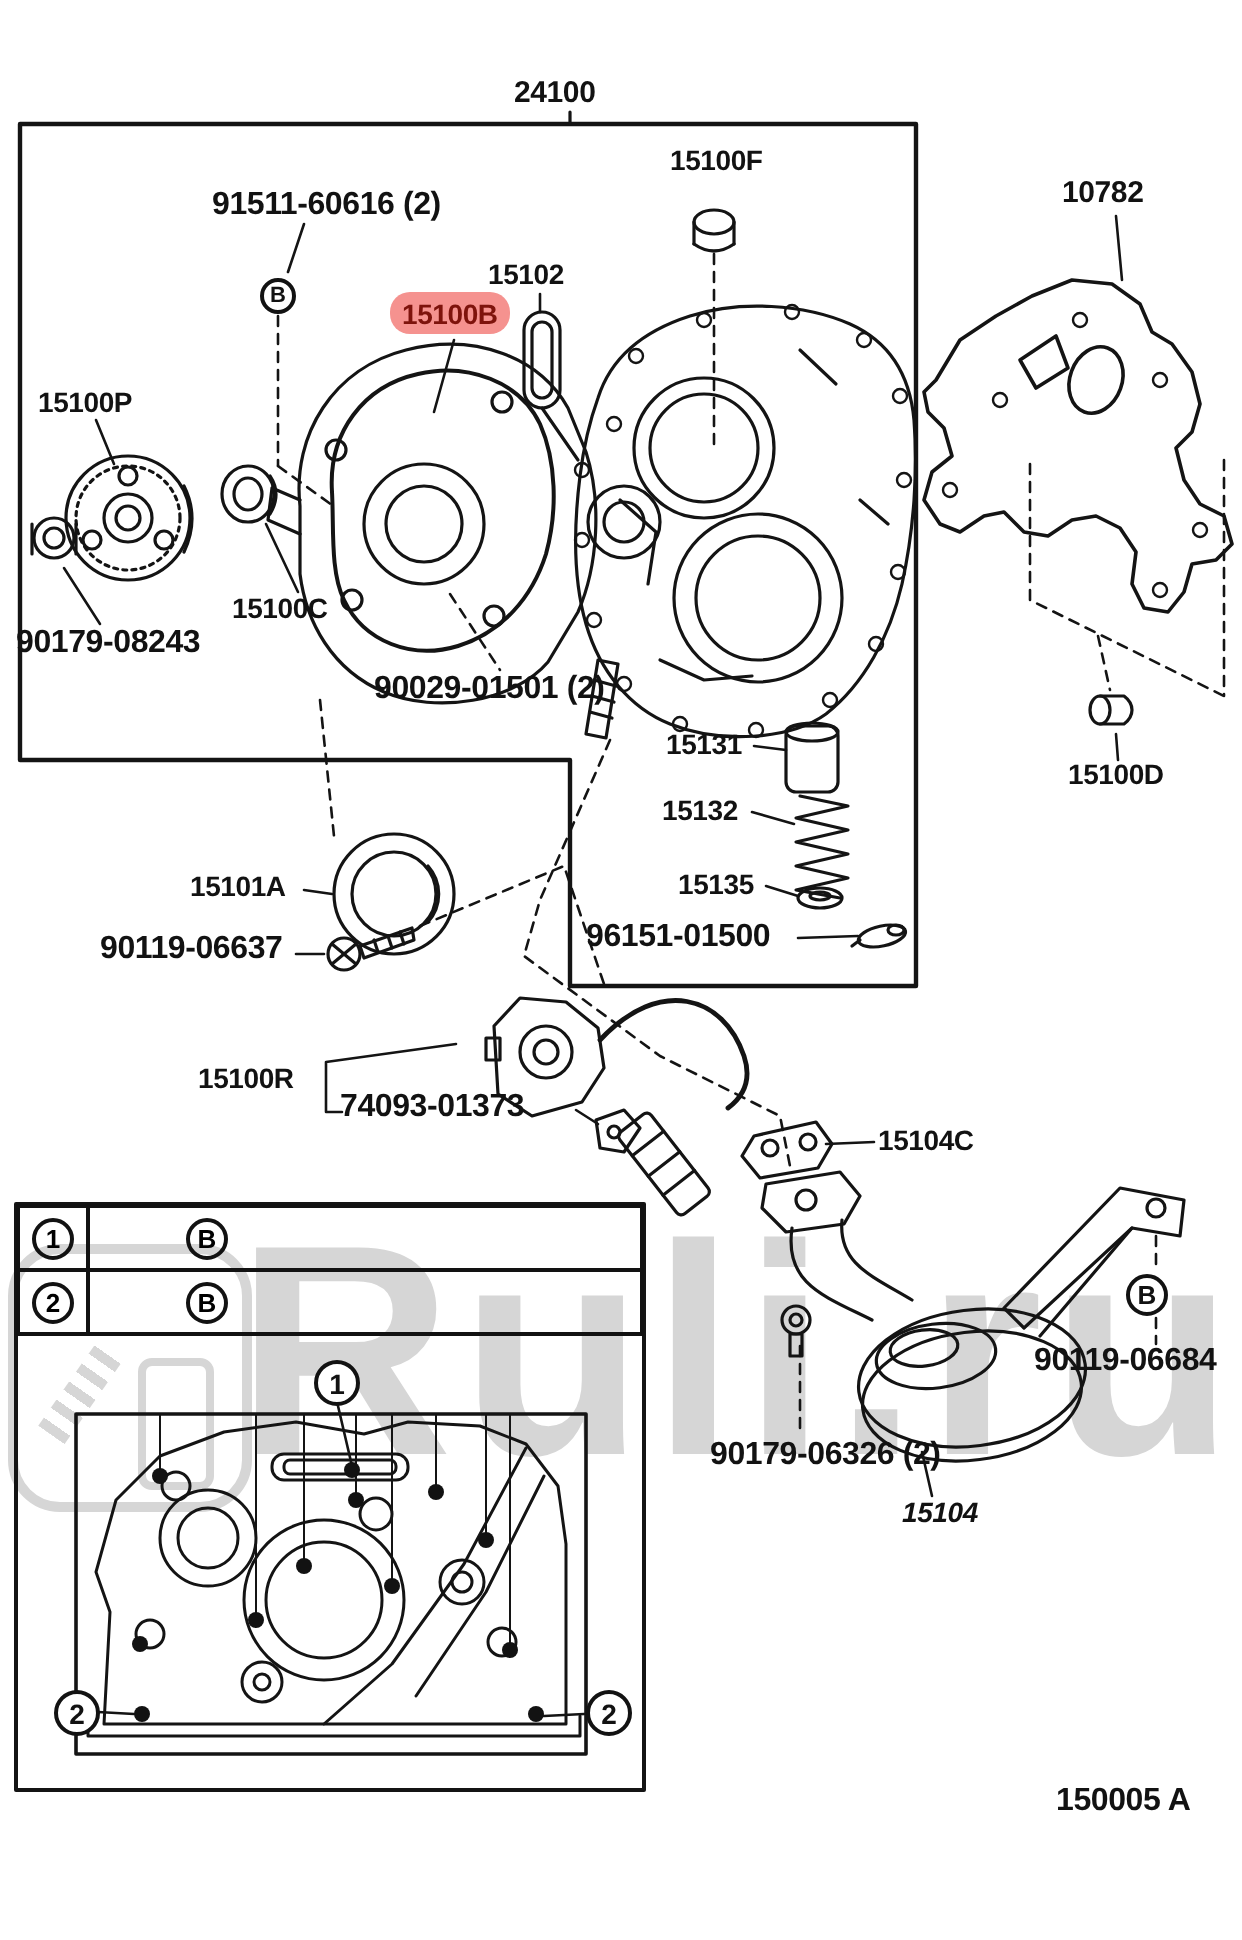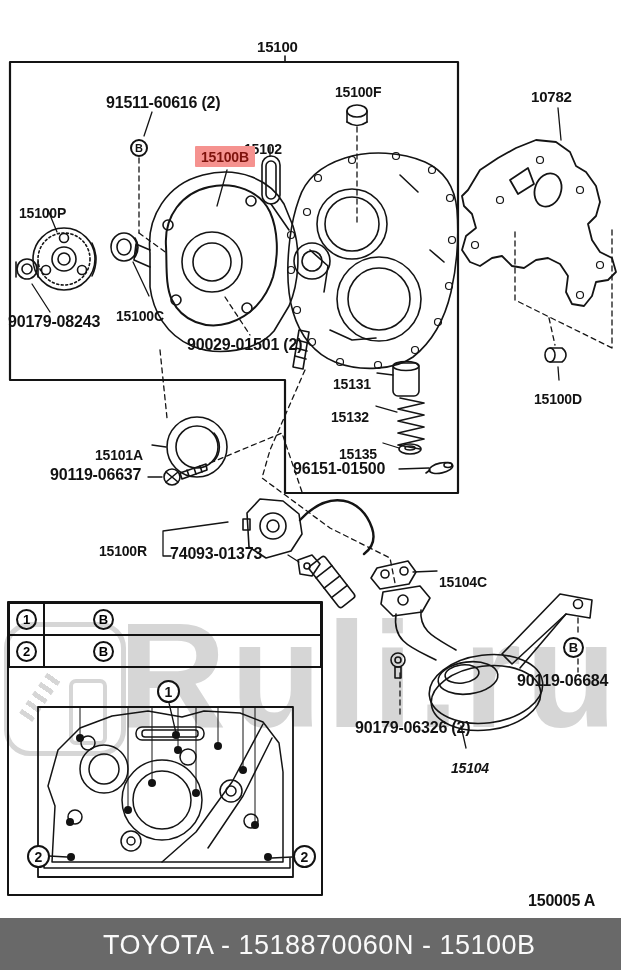--- a/index.html
+++ b/index.html
@@ -8,21 +8,21 @@
   
   #wm{position:absolute;left:0;top:0;width:621px;height:970px;z-index:0;}
   #wm-text{position:absolute;left:118px;top:600px;font-size:150px;font-weight:700;color:#d6d6d6;letter-spacing:4px;line-height:1;}
   #wm-logo{position:absolute;left:4px;top:622px;width:112px;height:124px;border:5px solid #d6d6d6;border-radius:26px;}
   #wm-bottle{position:absolute;left:60px;top:52px;width:30px;height:58px;border:4px solid #d6d6d6;border-radius:7px;}
   #wm-stripes{position:absolute;left:6px;top:62px;width:50px;height:16px;background:repeating-linear-gradient(90deg,#d6d6d6 0 5px,transparent 5px 11px);transform:rotate(-55deg);}
   
   #art{position:absolute;left:0;top:0;z-index:1;}
   
   .lbl{position:absolute;z-index:2;font-weight:700;font-size:16px;line-height:1;color:#121212;white-space:nowrap;letter-spacing:-0.2px;}
-  .fs14{font-size:14px;margin-top:12px;} .fs15{font-size:15px;}
+  .fs14{font-size:14px;} .fs15{font-size:15px;}
   .hl{background:#f5928f;color:#7e130c;padding:4px 6px 3px 6px;border-radius:1px;}
   
   .circ{position:absolute;z-index:2;border:2px solid #121212;border-radius:50%;background:#fff;display:flex;align-items:center;justify-content:center;font-weight:700;color:#121212;box-sizing:border-box;}
   .c17{width:18px;height:18px;font-size:11px;}
   .c20{width:21px;height:21px;font-size:13px;}
   .c22{width:23px;height:23px;font-size:14px;}
   
   #ftable{position:absolute;left:8px;top:602px;width:314px;z-index:2;border:2px solid #121212;box-sizing:border-box;background:transparent;}
   .frow{display:grid;grid-template-columns:35px 117px 1fr;height:30px;}
   .frow + .frow{border-top:2px solid #121212;}
@@ -322,24 +322,24 @@
         <circle cx="243" cy="770" r="4"></circle>
           <circle cx="255" cy="825" r="4"></circle>
           <circle cx="70" cy="822" r="4"></circle>
         <circle cx="268" cy="857" r="4"></circle>
           <circle cx="71" cy="857" r="4"></circle>
           <circle cx="176" cy="735" r="4"></circle>
       </g>
     </g>
   </svg>
 
-  <div class="lbl fs15" style="left:257px;top:39px;">15100</div>
+  <div class="lbl fs15" style="left:257px;top:39px;">24100</div>
   <div class="lbl" style="left:106px;top:95px;">91511-60616 (2)</div>
   <div class="lbl fs14" style="left:244px;top:130px;">15102</div>
-  <div class="lbl fs14 hl" style="left:195px;top:134px;">15100B</div>
+  <div class="lbl fs14 hl" style="left:195px;top:146px;border-radius:10px;">15100B</div>
   <div class="lbl fs14" style="left:335px;top:73px;">15100F</div>
   <div class="lbl fs15" style="left:531px;top:89px;">10782</div>
   <div class="lbl fs14" style="left:19px;top:194px;">15100P</div>
   <div class="lbl" style="left:8px;top:314px;">90179-08243</div>
   <div class="lbl fs14" style="left:116px;top:297px;">15100C</div>
   <div class="lbl" style="left:187px;top:337px;">90029-01501 (2)</div>
   <div class="lbl fs14" style="left:333px;top:365px;">15131</div>
   <div class="lbl fs14" style="left:331px;top:398px;">15132</div>
   <div class="lbl fs14" style="left:339px;top:435px;">15135</div>
   <div class="lbl" style="left:293px;top:461px;">96151-01500</div>
@@ -372,18 +372,14 @@
     <div class="frow">
       <div class="fcell">
           <span class="circ-in">2</span>
         </div>
       <div class="fcell">
           <span class="circ-in">B</span>
         </div>
     </div>
   </div>
 
-  <div id="footerbar">
-    <span id="bar-left">TOYOTA - 1518870060</span>
-    <span id="bar-right">N - 15100B</span>
-  </div>
 
 </div>
 
 </body></html>

